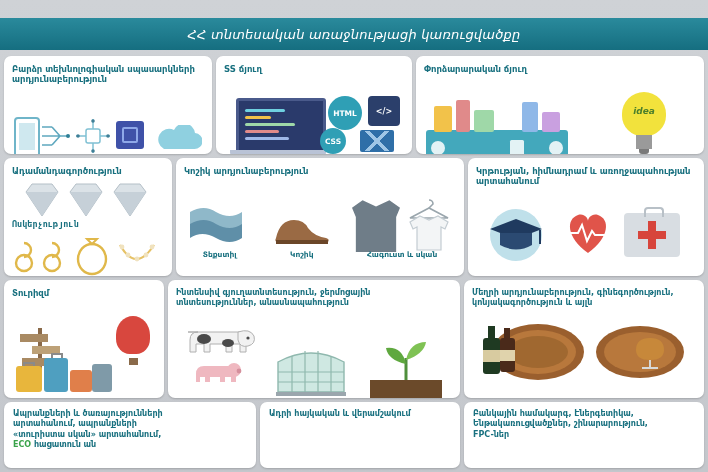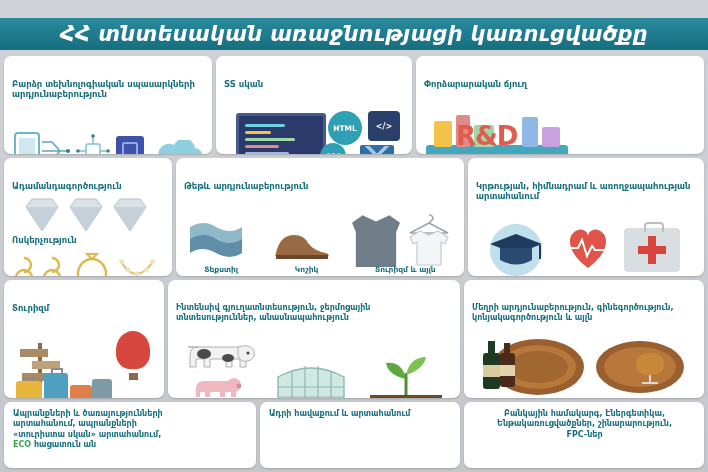--- a/index.html
+++ b/index.html
@@ -27,51 +27,52 @@
     width: 708px;
     height: 32px;
     background: #1f7a8c;
     background: linear-gradient(180deg, #2a8a9c 0%, #156e80 100%);
     display: flex;
     align-items: center;
     justify-content: center;
   }
   .header-title {
     color: #ffffff;
-    font-size: 21px;
+    font-size: 13px;
     font-style: italic;
-    font-weight: bold;
+    font-weight: normal;
     letter-spacing: 0.2px;
     text-align: right;
     white-space: nowrap;
   }
   
   .card {
     position: absolute;
     background: #ffffff;
     border-radius: 7px;
     box-shadow: 0 1px 2px rgba(0,0,0,0.18);
     overflow: hidden;
   }
   .card-title {
     color: #18707f;
     font-size: 8.5px;
     font-weight: bold;
     line-height: 1.22;
-    padding: 23px 8px 0 8px;
+    padding: 8px 8px 0 8px;
   }
   .card-title.small {
     font-size: 8px;
   }
   .sub-title {
     color: #18707f;
     font-size: 8.5px;
     font-weight: bold;
     padding: 2px 4px 0 8px;
     line-height: 1.2;
+    font-family: Liberation Mono, monospace;
   }
   .art {
     position: relative;
     width: 100%;
   }
   .caption-row {
     display: flex;
     justify-content: space-around;
     align-items: flex-start;
     position: absolute;
@@ -97,21 +98,21 @@
   #card-diam { left: 4px;   top: 158px; width: 168px; height: 118px; }
   #card-light{ left: 176px; top: 158px; width: 288px; height: 118px; }
   #card-health{left: 468px; top: 158px; width: 236px; height: 118px; }
   
   #card-tour { left: 4px;   top: 280px; width: 160px; height: 118px; }
   #card-agri { left: 168px; top: 280px; width: 292px; height: 118px; }
   #card-wine { left: 464px; top: 280px; width: 240px; height: 118px; }
   
   #card-export { left: 4px;   top: 402px; width: 252px; height: 66px; }
   #card-account{ left: 260px; top: 402px; width: 200px; height: 66px; }
-  #card-finance{ left: 464px; top: 402px; width: 240px; height: 66px; text-align: center; }
+  #card-finance{ left: 464px; top: 402px; width: 240px; height: 66px; }
   .sq { position: absolute; }
 
   
   .phone {
     position: absolute; left: 10px; top: 32px; width: 22px; height: 38px;
     background: #ffffff; border: 2px solid #6fb5c9; border-radius: 4px;
   }
   .phone:after {
     content: ""; position: absolute; left: 3px; top: 4px; right: 3px; bottom: 7px;
     background: #cfe8ef;
@@ -256,21 +257,21 @@
         <circle cx="32" cy="17" r="1.8" fill="#3f7f96"></circle>
       </svg>
       <div class="chip"></div>
       <svg class="cloud" viewBox="0 0 48 26">
         <path d="M10 24 h30 a8 8 0 0 0 1 -16 a11 11 0 0 0 -21 -3 a8 8 0 0 0 -10 19 z" fill="#8fd0e0"></path>
       </svg>
     </div>
   </div>
 
   <div class="card" id="card-ss">
-    <div class="card-title">SS սկան</div>
+    <div class="card-title">SS ճյուղ</div>
     <div class="art" style="height:78px;padding-left:6px;">
       <div class="laptop">
         <div class="screen">
           <div class="code-line" style="left:6px; top:8px;  width:40px; background:#6fd0e0;"></div>
           <div class="code-line" style="left:6px; top:15px; width:26px; background:#f2c24a;"></div>
           <div class="code-line" style="left:6px; top:22px; width:50px; background:#9fd8a8;"></div>
           <div class="code-line" style="left:6px; top:29px; width:34px; background:#e08a8a;"></div>
           <div class="code-line" style="left:6px; top:36px; width:44px; background:#9fb8e8;"></div>
         </div>
         <div class="base"></div>
@@ -289,21 +290,25 @@
         <rect x="2" y="34" width="142" height="30" rx="3" fill="#2f9fb5" opacity="0.9"></rect>
         <rect x="10" y="10" width="18" height="26" rx="2" fill="#f2c24a"></rect>
         <rect x="32" y="4" width="14" height="32" rx="2" fill="#e08a8a"></rect>
         <rect x="50" y="14" width="20" height="22" rx="2" fill="#9fd8a8"></rect>
         <rect x="98" y="6" width="16" height="30" rx="2" fill="#8fb8e8"></rect>
         <rect x="118" y="16" width="18" height="20" rx="2" fill="#c9a0e0"></rect>
         <circle cx="14" cy="52" r="7" fill="#fff" opacity="0.85"></circle>
         <circle cx="132" cy="52" r="7" fill="#fff" opacity="0.85"></circle>
         <rect x="86" y="44" width="14" height="16" rx="1.5" fill="#fff" opacity="0.85"></rect>
       </svg>
-      <div class="rd-text">R&amp;D</div>
+      <div class="bulb">
+        <div class="glass"></div>
+        <div class="idea">idea</div>
+        <div class="screwbase"></div>
+      </div>
     </div>
   </div>
 
   <div class="card" id="card-diam">
     <div class="card-title">Ադամանդագործություն</div>
     <div class="art" style="height:42px;">
       <svg style="position:absolute; left:18px; top:6px;" width="130" height="36" viewBox="0 0 130 36">
         <g>
           <polygon points="4,10 10,2 30,2 36,10 20,34" fill="#dbe2e7" stroke="#b4bfc7" stroke-width="1"></polygon>
           <polygon points="4,10 36,10 20,34" fill="#c6d0d8"></polygon>
@@ -333,40 +338,40 @@
           <circle cx="116" cy="18" r="2.4"></circle>
           <circle cx="125" cy="22" r="2.4"></circle>
           <circle cx="134" cy="18" r="2.4"></circle>
           <circle cx="140" cy="10" r="2.4"></circle>
         </g>
       </svg>
     </div>
   </div>
 
   <div class="card" id="card-light">
-    <div class="card-title">Թեթև արդյունաբերություն</div>
+    <div class="card-title">Կոշիկ արդյունաբերություն</div>
     <div class="art" style="height:86px;">
       <svg class="fabric" viewBox="0 0 56 48">
         <path d="M2 10 q14 -8 26 0 q14 8 26 0 v24 q-12 8 -26 0 q-14 -8 -26 0 z" fill="#8fb8c9"></path>
         <path d="M2 22 q14 -8 26 0 q14 8 26 0 v14 q-12 8 -26 0 q-14 -8 -26 0 z" fill="#5f8fa8"></path>
       </svg>
       <svg class="shoe" viewBox="0 0 60 34">
         <path d="M4 26 q4 -18 18 -18 q10 0 14 8 q6 8 18 10 q4 1 2 4 h-50 q-4 0 -2 -4 z" fill="#9a6a44"></path>
         <path d="M4 28 h52 v4 h-52 z" fill="#6b4628"></path>
       </svg>
       <div class="shirt"></div>
       <svg class="hanger-shirt" viewBox="0 0 50 58">
         <path d="M25 4 a4 4 0 0 1 4 4 l-4 4" fill="none" stroke="#9aa6ad" stroke-width="1.6"></path>
         <path d="M25 12 L6 22 h38 z" fill="none" stroke="#9aa6ad" stroke-width="1.6"></path>
         <path d="M16 20 l9 4 l9 -4 l10 6 l-3 7 l-4 -2 v23 h-24 v-23 l-4 2 l-3 -7 z" fill="#f3f5f6" stroke="#c3ccd2" stroke-width="1.2"></path>
       </svg>
       <div class="caption-row">
         <div class="caption">Տեքստիլ</div>
         <div class="caption">Կոշիկ</div>
-        <div class="caption">Տուրիզմ և այլն</div>
+        <div class="caption">Հագուստ և սկան</div>
       </div>
     </div>
   </div>
 
   <div class="card" id="card-health">
     <div class="card-title">Կրթության, հիմնադրամ և առողջապահության արտահանում</div>
     <div class="art" style="height:82px;">
       <svg style="position:absolute; left:12px; top:18px;" width="72" height="56" viewBox="0 0 72 56">
         <circle cx="36" cy="30" r="26" fill="#bfe0ea"></circle>
         <polygon points="36,14 62,24 36,34 10,24" fill="#1f3a5f"></polygon>
@@ -474,21 +479,21 @@
       <div class="line">«տուրիստա սկան» արտահանում,</div>
       <div class="line">
         <span class="eco">ECO</span>
         <span> հացատուն ան</span>
       </div>
     </div>
   </div>
 
   <div class="card" id="card-account">
     <div class="txt-block">
-      <div class="line">Ադրի հավաքում և արտահանում</div>
+      <div class="line">Ադրի հայկական և վերամշակում</div>
     </div>
   </div>
 
   <div class="card" id="card-finance">
     <div class="txt-block">
       <div class="line">Բանկային համակարգ, Էներգետիկա,</div>
       <div class="line">Ենթակառուցվածքներ, շինարարություն,</div>
       <div class="line">FPC-ներ</div>
     </div>
   </div>

